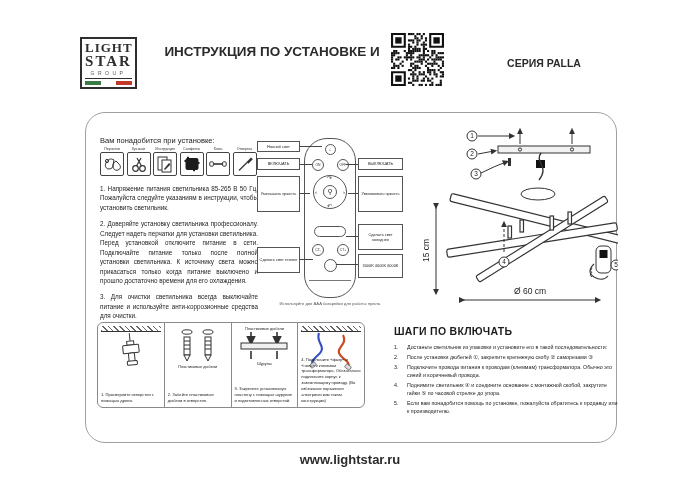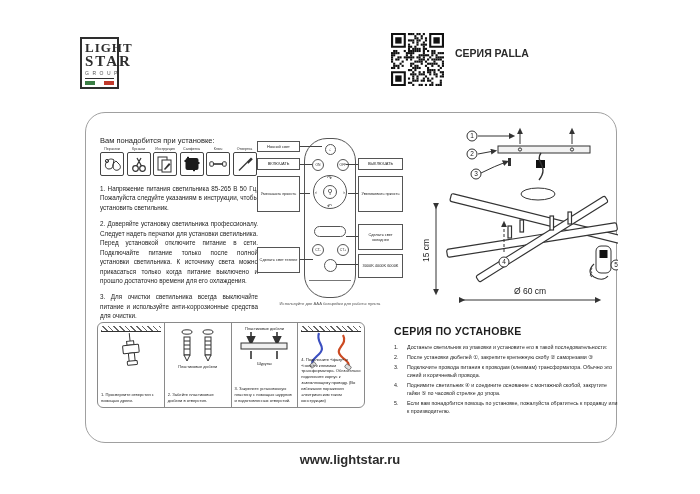--- a/index.html
+++ b/index.html
@@ -1,27 +1,27 @@
 <!DOCTYPE html>
 <html><head>
 <meta charset="utf-8">
 <style>
   *{margin:0;padding:0;box-sizing:border-box}
   html,body{background:#fff}
   body{width:700px;height:494px;font-family:"Liberation Sans",sans-serif;color:#222;position:relative;overflow:hidden}
   .abs{position:absolute}
   
-  .logo{left:80px;top:37px;width:39px;height:52px;border:2px solid #2e2e2e;padding:2px 3px;text-align:center;font-family:"Liberation Serif",serif;color:#2e2e2e}
+  .logo{left:80px;top:37px;width:57px;height:52px;border:2px solid #2e2e2e;padding:2px 3px;text-align:center;font-family:"Liberation Serif",serif;color:#2e2e2e}
   .logo .l1{font-size:13px;font-weight:bold;letter-spacing:1px;line-height:1}
   .logo .l2{font-size:15px;font-weight:bold;letter-spacing:2px;line-height:1}
   .logo .l3{font-size:5px;letter-spacing:3.5px;margin-top:1px;font-family:"Liberation Sans",sans-serif;color:#555}
   .flag{margin-top:2px;border-top:1.5px solid #2e2e2e;display:flex;height:6px;padding-top:1.5px}
   .flag span{flex:1;height:4px}
   .title{left:148px;top:43px;width:248px;text-align:center;font-size:13.5px;font-weight:bold;line-height:1.4;color:#2b2b2b}
-  .series-block{left:455px;top:47px;width:178px;text-align:left;color:#2b2b2b}
+  .series-block{left:455px;top:57px;width:178px;text-align:center;color:#2b2b2b}
   .series-block .s1{font-size:10.5px;font-weight:bold}
   .series-block .s2{font-size:13px;font-weight:bold;margin-top:7px}
   
   .mainbox{left:85px;top:112px;width:532px;height:331px;border:1.5px solid #a0a0a0;border-radius:20px}
   
   .tools-h{left:100px;top:136px;font-size:7.5px;font-weight:normal}
   .tools{left:100px;top:147px;display:flex;gap:2.5px}
   .tool{width:24px;text-align:center}
   .tool .tl{font-size:3.6px;color:#333;height:5px;overflow:hidden}
   .tool .tb{width:24px;height:24px;border:1px solid #444;border-radius:2px;display:flex;align-items:center;justify-content:center;background:#fff}
@@ -64,20 +64,21 @@
   <div class="l2">STAR</div>
   <div class="l3">GROUP</div>
   <div class="flag">
     <span style="background:#3a7d44"></span>
       <span style="background:#fff"></span>
       <span style="background:#c0392b"></span>
   </div>
 </div>
 
 <div class="abs title">
+  <div>ИНСТРУКЦИЯ ПО УСТАНОВКЕ И</div>
 </div>
 
 <svg class="abs" style="left:391px;top:33px" width="53" height="53" viewBox="0 0 50 50">
   <g fill="#111">
     <g id="qrg">
         <rect x="16" y="0" width="2" height="2"></rect>
         <rect x="18" y="0" width="2" height="2"></rect>
         <rect x="20" y="0" width="2" height="2"></rect>
         <rect x="24" y="0" width="2" height="2"></rect>
         <rect x="26" y="0" width="2" height="2"></rect>
@@ -536,21 +537,21 @@
     <svg width="56" height="38" viewBox="0 0 56 38" style="margin:0 auto">
       <path d="M16 1 C 12 12, 26 14, 14 24 C 10 28, 8 30, 10 33" fill="none" stroke="#3b4fc0" stroke-width="2.2"></path>
       <rect x="7" y="31" width="6" height="4" rx="1" fill="#ddd" stroke="#555" stroke-width="0.7" transform="rotate(-35 10 33)"></rect>
       <path d="M40 3 C 46 14, 28 16, 40 26 C 45 30, 47 32, 45 35" fill="none" stroke="#cc4a22" stroke-width="2.2"></path>
       <rect x="42" y="33" width="6" height="4" rx="1" fill="#ddd" stroke="#555" stroke-width="0.7" transform="rotate(35 45 35)"></rect>
     </svg>
     <div class="ptext">4. Подключите «фазу» и «ноль» к клеммам трансформатора. Обязательно подключите корпус к заземляющему проводу. (Во избежание поражения электрическим током конструкции)</div>
   </div>
 </div>
 
-<div class="abs steps-h">СЕРИЯ ПО УСТАНОВКЕ</div>
+<div class="abs steps-h">ШАГИ ПО ВКЛЮЧАТЬ</div>
 <div class="abs steps">
   <div class="step">
       <div class="n">1.</div>
       <div class="tx">Достаньте светильник из упаковки и установите его в такой последовательности:</div>
     </div>
   <div class="step">
       <div class="n">2.</div>
       <div class="tx">После установки дюбелей ①, закрепите крепежную скобу ② саморезами ③</div>
     </div>
   <div class="step">

